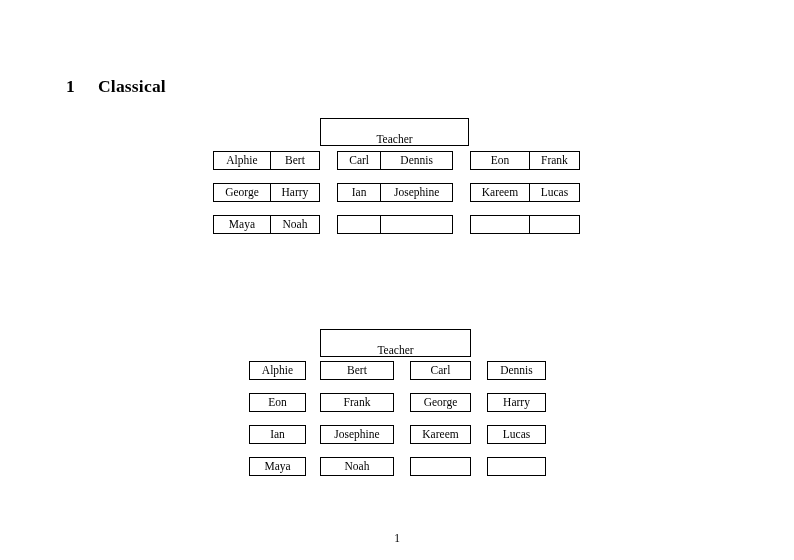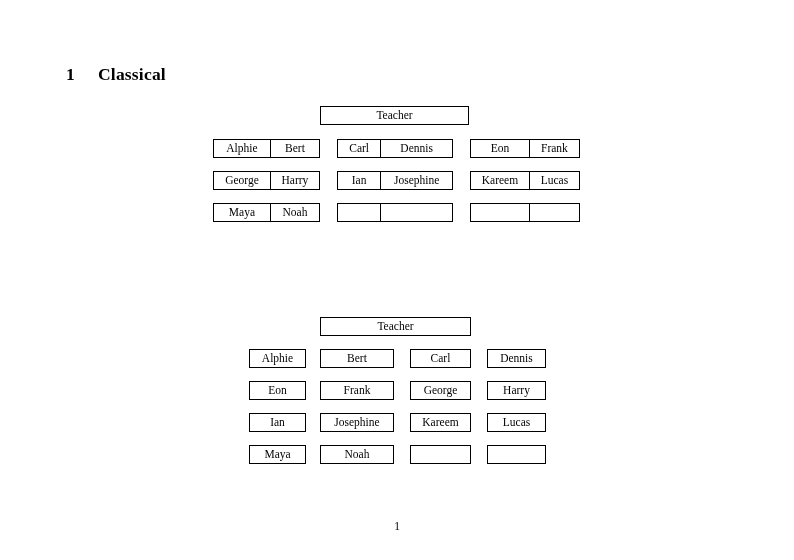--- a/index.html
+++ b/index.html
@@ -14,20 +14,21 @@
     position: relative;
     overflow: hidden;
     font-family: "Liberation Serif", "DejaVu Serif", serif;
     color: #000000;
     -webkit-font-smoothing: antialiased;
   }
 
   .page {
     position: absolute;
     inset: 0;
+    margin-top: 12px;
   }
 
   
   .section-heading {
     position: absolute;
     font-family: "Liberation Serif", "DejaVu Serif", serif;
     font-weight: bold;
     font-size: 17.5px;
     letter-spacing: 0.2px;
     white-space: nowrap;
@@ -52,21 +53,22 @@
     line-height: 1;
     display: flex;
     align-items: center;
     justify-content: center;
     white-space: nowrap;
     overflow: hidden;
   }
 
   
   .teacher-box {
-    height: 19px;
+    height: 28px;
+    align-items: flex-end;
   }
 
   
   .pair-group {
     position: absolute;
     box-sizing: border-box;
     border: 1px solid #000000;
     background: #ffffff;
     height: 19px;
     display: flex;

